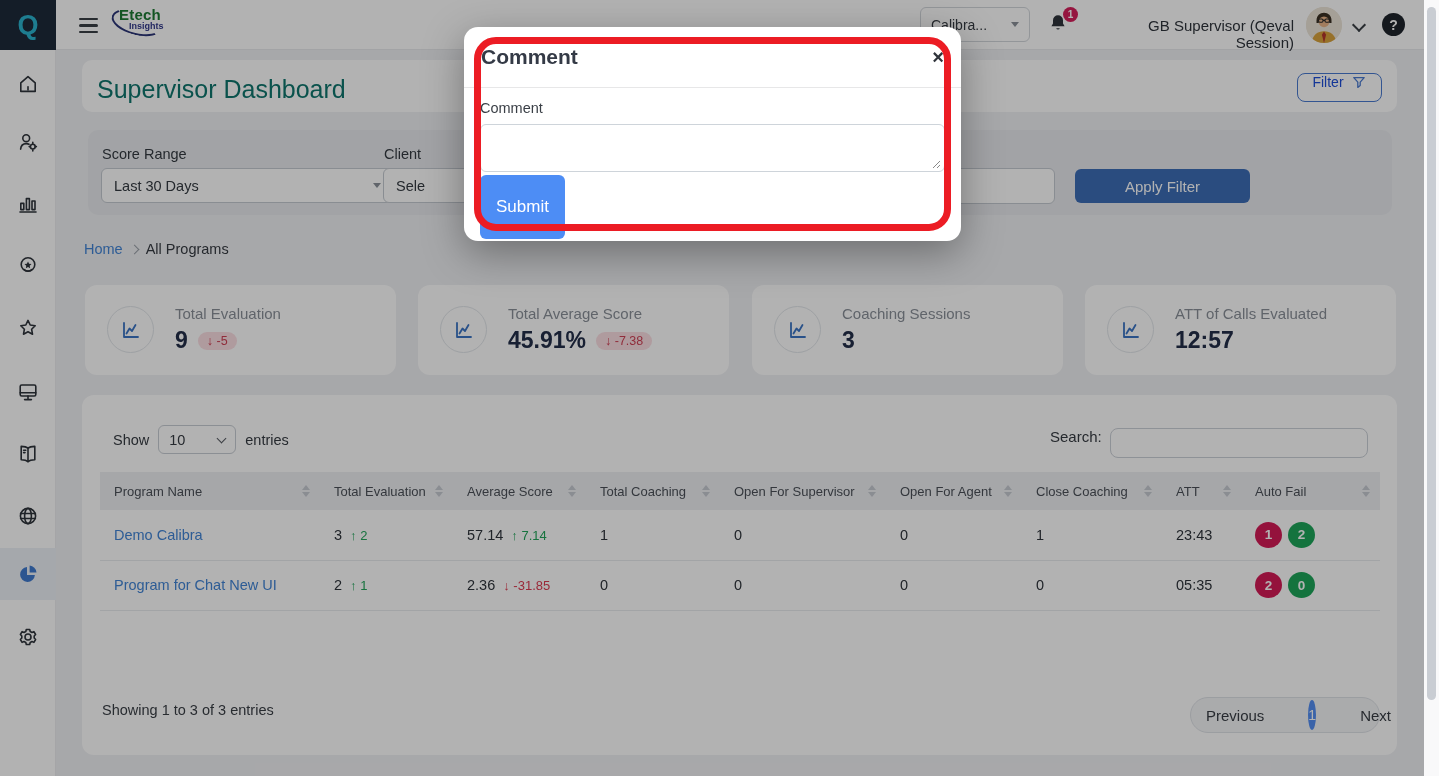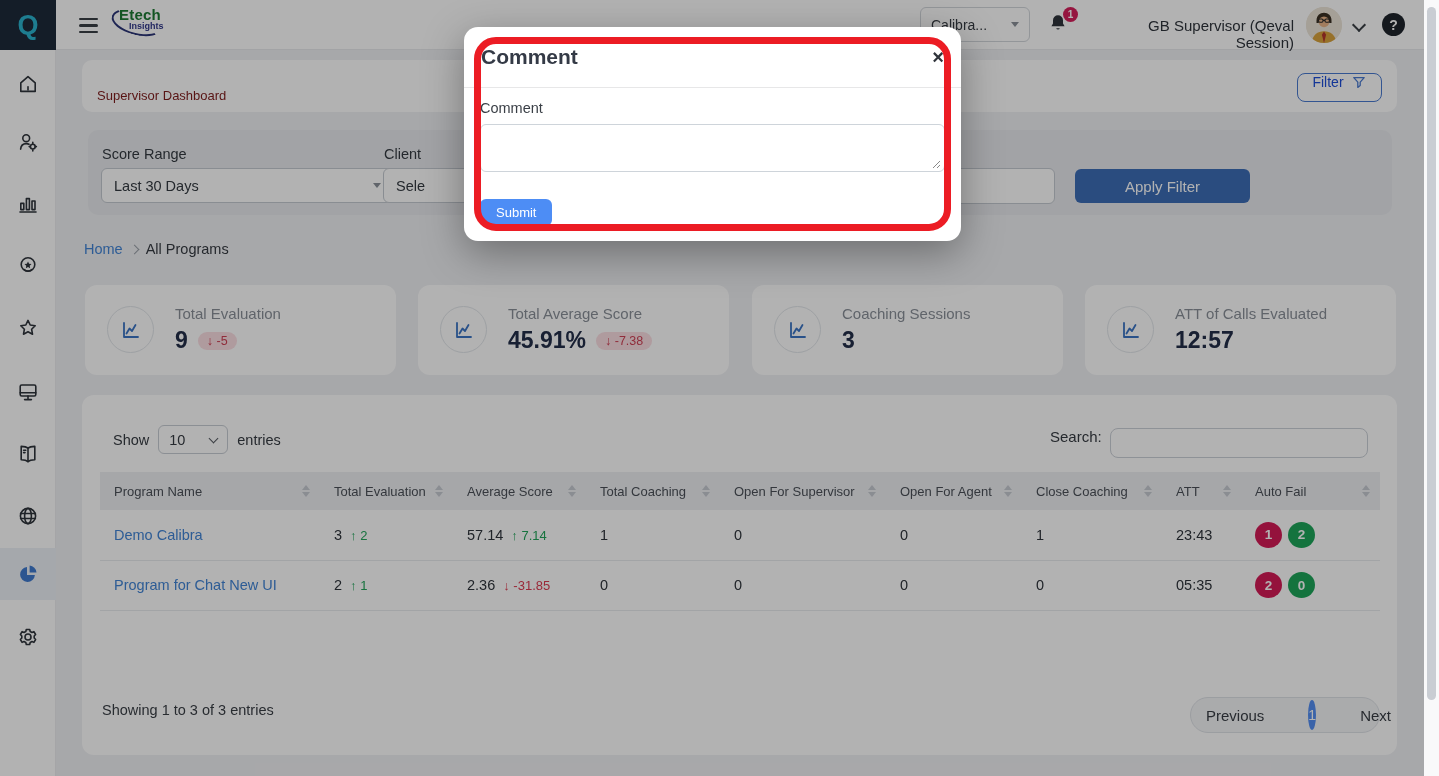--- a/index.html
+++ b/index.html
@@ -28,21 +28,21 @@
 
   
   .sidebar { position:absolute; left:0; top:50px; width:56px; height:726px; background:#fff; border-right:1px solid #ececf0; z-index:1; }
   .side-item { position:absolute; left:0; width:56px; height:44px; display:flex; align-items:center; justify-content:center; cursor:pointer; }
   .side-item.active { background:#edf1f7; height:52px; }
   .side-item svg { stroke:#2f343b; fill:none; stroke-width:1.6; stroke-linecap:round; stroke-linejoin:round; }
 
   
   .content-bg { position:absolute; left:56px; top:50px; width:1383px; height:726px; background:#f0f1f4; }
   .header-card { position:absolute; left:82px; top:60px; width:1315px; height:52px; background:#fff; border-radius:10px; }
-  .page-title { position:absolute; left:97px; top:88px; font-size:13px; font-weight:500; color:#7f1d1d; }
+  .page-title { position:absolute; left:97px; top:75px; font-size:25px; font-weight:500; color:#0f766e; }
   .filter-btn { position:absolute; left:1297px; top:73px; width:85px; height:29px; border:1px solid #4a7ad0; border-radius:8px; color:#1d4ed8; background:transparent; display:flex; align-items:flex-start; justify-content:center; gap:7px; font-size:14px; cursor:pointer; }
 
   .filter-panel { position:absolute; left:88px; top:130px; width:1304px; height:85px; background:#e8eaee; border-radius:10px; }
   .f-label { position:absolute; top:146px; font-size:14.5px; color:#343a41; }
   .f-select { position:absolute; top:168px; height:35px; background:#fff; border:1px solid #c5cad1; border-radius:6px; display:flex; align-items:center; justify-content:space-between; padding:0 12px; font-size:14.5px; color:#343a41; cursor:pointer; }
   .f-input { position:absolute; left:905px; top:168px; width:150px; height:36px; background:#fff; border:1px solid #c5cad1; border-radius:6px; }
   .apply-btn { position:absolute; left:1075px; top:169px; width:175px; height:34px; background:#3d6eb7; border:none; border-radius:6px; color:#fff; font-size:15px; cursor:pointer; }
 
   .breadcrumb { position:absolute; left:84px; top:241px; display:flex; align-items:center; gap:8px; font-size:14.5px; }
   .bc-home { color:#4285d6; cursor:pointer; }
@@ -53,21 +53,21 @@
   .stat-card { position:absolute; top:285px; width:311px; height:90px; background:#fff; border-radius:12px; }
   .stat-icon { position:absolute; left:22px; top:21px; width:47px; height:47px; border:1px solid #e2e6ea; border-radius:50%; display:flex; align-items:center; justify-content:center; }
   .stat-label { position:absolute; left:90px; top:20px; font-size:15px; color:#8a9099; }
   .stat-valrow { position:absolute; left:90px; top:42px; display:flex; align-items:center; gap:10px; }
   .stat-value { font-size:23px; font-weight:bold; color:#232e49; }
   .stat-pill { background:#fbdee3; color:#cf4155; font-size:12.5px; padding:2px 9px; border-radius:11px; white-space:nowrap; }
 
   
   .table-card { position:absolute; left:82px; top:395px; width:1315px; height:360px; background:#fff; border-radius:12px; }
   .show-group { position:absolute; left:113px; top:425px; display:flex; align-items:center; gap:9px; font-size:14.5px; color:#363b42; }
-  .show-select { width:70px; height:29px; border:1px solid #c8cdd4; border-radius:6px; display:flex; align-items:center; justify-content:space-between; padding:0 10px; cursor:pointer; }
+  .show-select { width:78px; height:29px; border:1px solid #c8cdd4; border-radius:6px; display:flex; align-items:center; justify-content:space-between; padding:0 10px; cursor:pointer; }
   .chev-sm { width:7px; height:7px; border-right:1.7px solid #555a61; border-bottom:1.7px solid #555a61; transform:rotate(45deg); margin-top:-3px; }
   .search-group { position:absolute; left:1050px; top:428px; display:flex; align-items:flex-start; gap:8px; font-size:15px; color:#363b42; }
   .search-input { width:258px; height:30px; border:1px solid #ccd1d8; border-radius:8px; background:#fff; padding:0 8px; font-size:14px; }
 
   table.data { position:absolute; left:100px; top:472px; width:1280px; border-collapse:collapse; table-layout:fixed; }
   table.data col:nth-child(1){width:220px} table.data col:nth-child(2){width:133px}
   table.data col:nth-child(3){width:133px} table.data col:nth-child(4){width:134px}
   table.data col:nth-child(5){width:166px} table.data col:nth-child(6){width:136px}
   table.data col:nth-child(7){width:140px} table.data col:nth-child(8){width:79px}
   table.data col:nth-child(9){width:139px}
@@ -97,21 +97,21 @@
   .modal { position:absolute; left:464px; top:27px; width:497px; height:214px; background:#fff; border-radius:14px; z-index:100; box-shadow:0 12px 40px rgba(0,0,0,.35); }
   .modal-ring { position:absolute; left:10px; top:10px; right:10px; bottom:10px; border:7px solid #ec1c24; border-radius:22px; pointer-events:none; z-index:5; }
   .modal-header { height:61px; display:flex; align-items:center; justify-content:space-between; padding:0 17px; border-bottom:1px solid #e7e7e8; }
   .modal-title { font-size:21px; font-weight:600; color:#343a46; }
   .modal-close { font-size:20px; font-weight:bold; color:#2f343b; cursor:pointer; line-height:1; }
   .modal-body { padding:12px 16px 0 16px; }
   .modal-label { font-size:14.5px; color:#3a3f46; display:block; margin-bottom:8px; }
   .ta-wrap { position:relative; }
   .modal-textarea { width:100%; height:48px; border:1px solid #ced4da; border-radius:6px; resize:none; font-family:inherit; font-size:14px; padding:6px 8px; outline:none; }
   .resize-glyph { position:absolute; right:4px; bottom:6px; pointer-events:none; }
-  .submit-btn { margin-top:24px; background:#4d8df5; border:none; border-radius:6px; color:#fff; font-size:13px; padding:6px 16px; cursor:pointer; }
+  .submit-btn { margin-top:0; background:#4d8df5; border:none; border-radius:6px; color:#fff; font-size:17px; padding:22px 16px; cursor:pointer; }
 </style>
 </head>
 <body>
 
 <div class="topbar">
   <div class="q-tile">
       <span>Q</span>
     </div>
   <div class="hamburger">
       <i></i>

